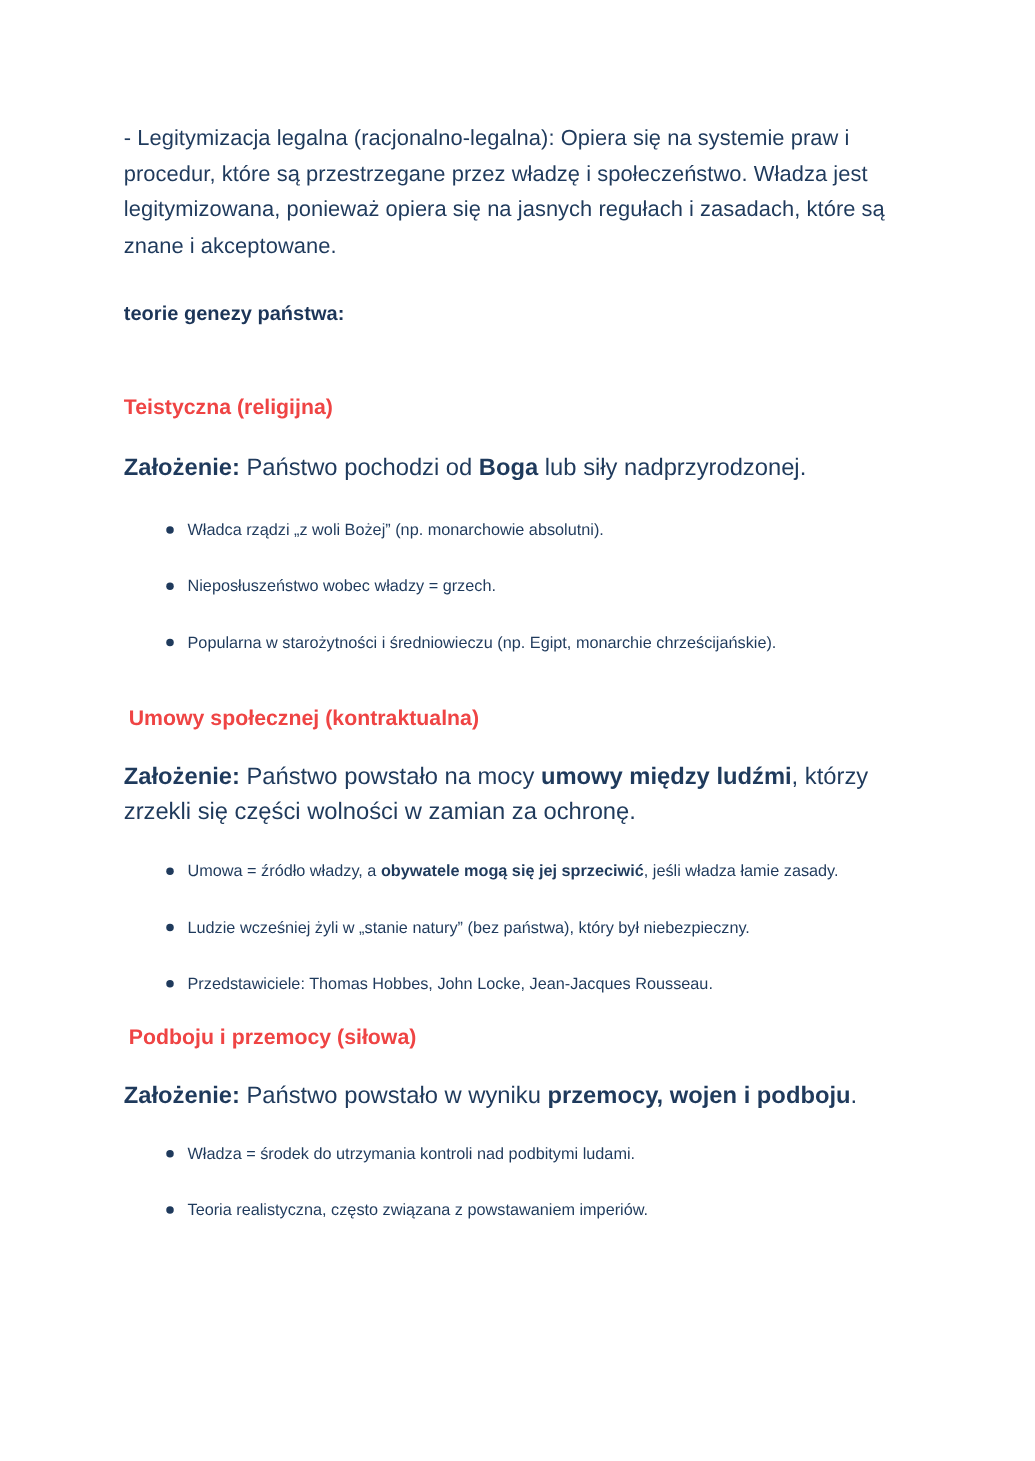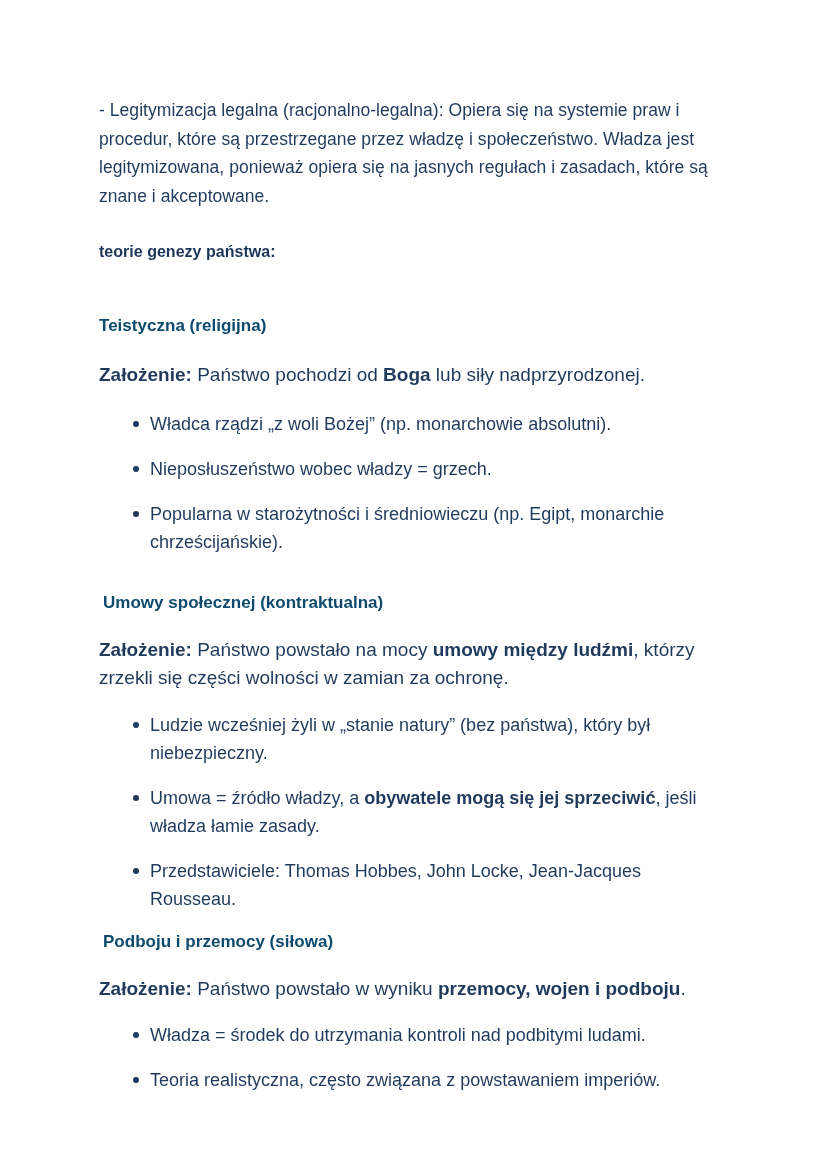--- a/index.html
+++ b/index.html
@@ -54,21 +54,21 @@
     letter-spacing: 0.02px;
   }
 
   .gap-after-label { height: 48px; }
 
   .theory-heading {
     font-size: 17px;
     line-height: 26px;
     font-weight: 700;
     margin: 0;
-    color: #0c4a6e;
+    color: #ef4444;
     letter-spacing: 0.02px;
   }
   .theory-heading.indented { padding-left: 4px; }
 
   .premise {
     font-size: 19px;
     line-height: 28.5px;
     margin: 0;
     font-weight: 400;
     color: #1f3a5c;
@@ -77,21 +77,21 @@
 
   
   ul.bullets {
     list-style: none;
     margin: 0;
     padding: 0;
   }
   ul.bullets li {
     position: relative;
     padding-left: 51px;
-    font-size: 18px;
+    font-size: 13px;
     line-height: 28px;
     font-weight: 400;
     color: #1f3a5c;
     margin-bottom: 17px;
   }
   ul.bullets li:last-child { margin-bottom: 0; }
   ul.bullets li::before {
     content: "";
     position: absolute;
     left: 34px;
@@ -140,22 +140,22 @@
 
     <p class="theory-heading indented">Umowy społecznej (kontraktualna)</p>
 
     <div class="sp-20"></div>
 
     <p class="premise"><b>Założenie:</b><span> Państwo powstało na mocy </span><b>umowy między ludźmi</b><span>, którzy zrzekli się części wolności w zamian za ochronę.</span></p>
 
     <div class="sp-18"></div>
 
     <ul class="bullets">
+      <li><span>Umowa = źródło władzy, a </span><b>obywatele mogą się jej sprzeciwić</b><span>, jeśli władza łamie zasady.</span></li>
       <li><span>Ludzie wcześniej żyli w „stanie natury” (bez państwa), który był niebezpieczny.</span><b></b><span></span></li>
-      <li><span>Umowa = źródło władzy, a </span><b>obywatele mogą się jej sprzeciwić</b><span>, jeśli władza łamie zasady.</span></li>
       <li><span>Przedstawiciele: Thomas Hobbes, John Locke, Jean-Jacques Rousseau.</span><b></b><span></span></li>
     </ul>
 
     <div class="sp-16"></div>
 
     <p class="theory-heading indented">Podboju i przemocy (siłowa)</p>
 
     <div class="sp-20"></div>
 
     <p class="premise"><b>Założenie:</b><span> Państwo powstało w wyniku </span><b>przemocy, wojen i podboju</b><span>.</span></p>

